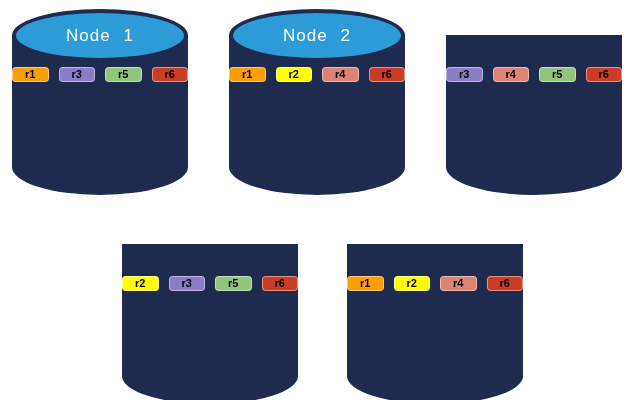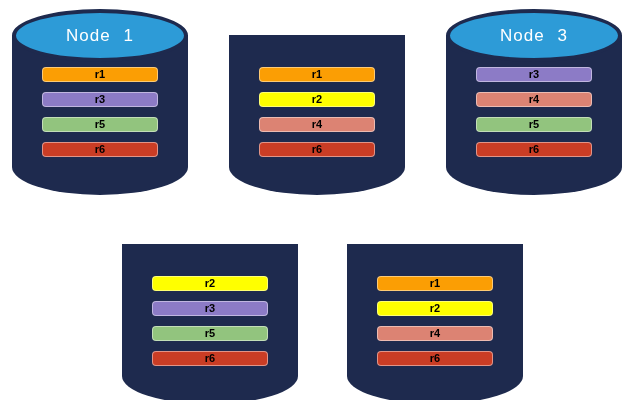--- a/index.html
+++ b/index.html
@@ -49,21 +49,20 @@
     letter-spacing: 1px;
     word-spacing: 7px;
     white-space: nowrap;
   }
   .bars {
     position: absolute;
     left: 0;
     right: 0;
     top: 58px;
     display: flex;
-    flex-direction: column;
     align-items: center;
     gap: 10px;
   }
   .bar {
     box-sizing: border-box;
     width: 116px;
     height: 15px;
     border-radius: 4px;
     border: 1px solid rgba(255, 255, 255, 0.45);
     display: flex;
@@ -88,33 +87,33 @@
     <div class="bars">
       <div class="bar" style="background-color: rgb(251, 158, 4);">r1</div>
       <div class="bar" style="background-color: rgb(140, 123, 198);">r3</div>
       <div class="bar" style="background-color: rgb(146, 196, 126);">r5</div>
       <div class="bar" style="background-color: rgb(202, 61, 37);">r6</div>
     </div>
   </div>
 
   <div class="node" style="left:229px; top:9px;">
     <div class="cyl-body"></div>
+    <div class="cyl-top">
+      <span class="node-title">Node 2</span>
+    </div>
     <div class="bars">
       <div class="bar" style="background-color: rgb(251, 158, 4);">r1</div>
       <div class="bar" style="background-color: rgb(255, 255, 0);">r2</div>
       <div class="bar" style="background-color: rgb(220, 131, 115);">r4</div>
       <div class="bar" style="background-color: rgb(202, 61, 37);">r6</div>
     </div>
   </div>
 
   <div class="node" style="left:446px; top:9px;">
     <div class="cyl-body"></div>
-    <div class="cyl-top">
-      <span class="node-title">Node 3</span>
-    </div>
     <div class="bars">
       <div class="bar" style="background-color: rgb(140, 123, 198);">r3</div>
       <div class="bar" style="background-color: rgb(220, 131, 115);">r4</div>
       <div class="bar" style="background-color: rgb(146, 196, 126);">r5</div>
       <div class="bar" style="background-color: rgb(202, 61, 37);">r6</div>
     </div>
   </div>
 
   <div class="node" style="left:122px; top:218px;">
     <div class="cyl-body"></div>

